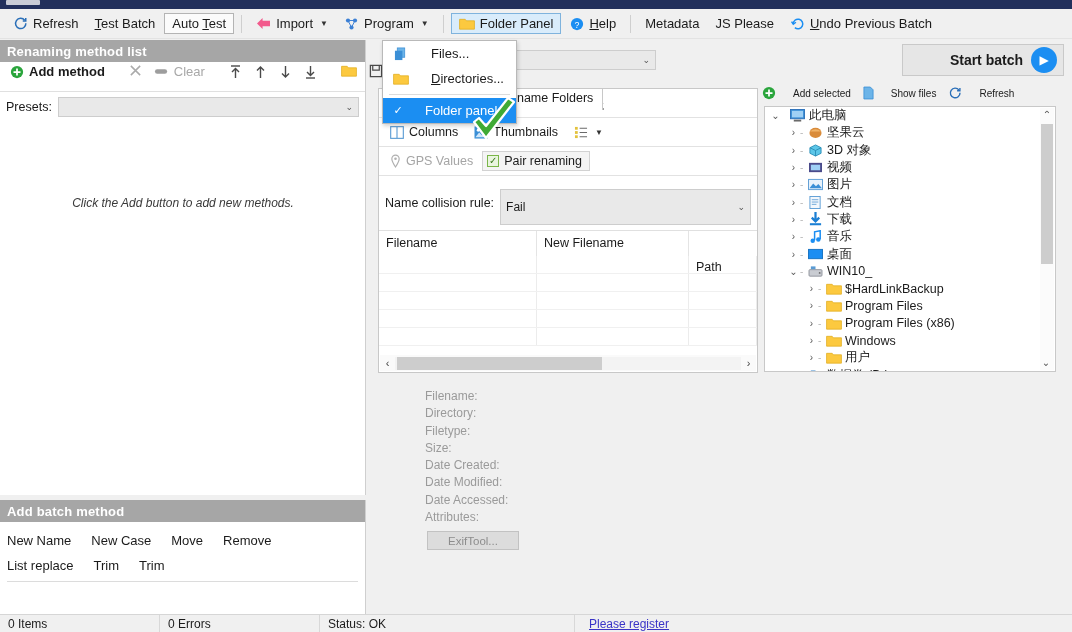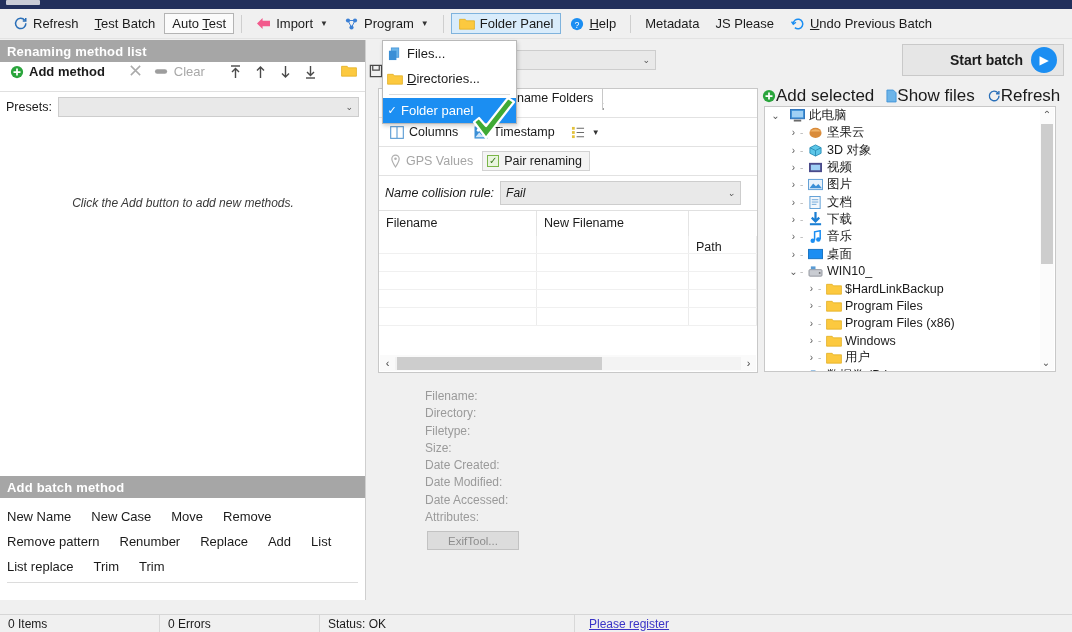--- a/index.html
+++ b/index.html
@@ -68,21 +68,21 @@
     font-size: 12px; color: #333;
   }
   .combo .cv { flex: 1; text-align: left; padding-left: 5px; color: #1b1b1b; }
   .chev { font-size: 9px; color: #555; }
   .lp-empty {
     position: absolute; left: 0; top: 150px; width: 366px;
     text-align: center; font-style: italic; font-size: 12px; color: #3a3a3a; line-height: 26px;
   }
 
   
-  .abm { position: absolute; left: 0; top: 476px; width: 366px; height: 124px; background: #fff; border-right: 1px solid #cfcfcf; }
+  .abm { position: absolute; left: 0; top: 500px; width: 366px; height: 124px; background: #fff; border-right: 1px solid #cfcfcf; }
   .abm-rows { padding: 6px 7px 0 7px; }
   .abm-row { display: flex; gap: 20px; height: 25px; align-items: center; font-size: 13px; }
   .abm-row span { white-space: nowrap; }
   .abm-div { height: 1px; background: #dcdcdc; margin: 3px 7px 0 7px; }
   .abm-row2 { display: flex; align-items: center; gap: 12px; padding: 4px 7px 0 7px; font-size: 13px; }
   .abm-row2 .gsep { width: 1px; height: 14px; background: #cfcfcf; margin: 0 3px; }
 
   
   .midpanel { position: absolute; left: 378px; top: 88px; width: 380px; height: 285px; background: #fff; border: 1px solid #c8c8c8; }
   .mp-tab {
@@ -97,22 +97,22 @@
   .mp-btn.muted { color: #a5a5a5; }
   .pair-box {
     display: flex; align-items: center; gap: 5px; font-size: 12.5px;
     border: 1px solid #d2d2d2; background: #f4f4f4; padding: 2px 7px 2px 4px;
   }
   .chk {
     width: 12px; height: 12px; border: 1px solid #7ab648; background: #e9f5df;
     display: inline-flex; align-items: center; justify-content: center;
     font-size: 10px; color: #3c7a1e; line-height: 1;
   }
-  .ncr { display: flex; align-items: center; gap: 6px; padding: 5px 16px 5px 6px; font-style: italic; }
-  .ncr .combo { height: 24px; }
+  .ncr { display: flex; align-items: center; gap: 6px; padding: 5px 6px 5px 6px; }
+  .ncr .combo { height: 36px; margin-top: 8px; }
   .tbl-head { display: flex; height: 26px; border-top: 1px solid #e0e0e0; background: #fff; }
   .th { font-size: 12.5px; padding: 5px 0 0 7px; border-right: 1px solid #e4e4e4; color: #1b1b1b; }
   .th:last-child { border-right: none; margin-top: 24px; }
   .tbl-body { height: 92px; }
   .trow { height: 18px; border-bottom: 1px solid #f0f0f0; display: flex; }
   .tcell { border-right: 1px solid #ececec; height: 100%; }
   .hscroll { position: absolute; left: 1px; right: 1px; bottom: 1px; height: 16px; background: #fafafa; display: flex; align-items: center; }
   .hs-arrow { width: 15px; text-align: center; font-size: 11px; color: #444; }
   .hs-track { flex: 1; height: 13px; background: #f3f3f3; position: relative; }
   .hs-thumb { position: absolute; left: 2px; top: 0; width: 205px; height: 13px; background: #cdcdcd; }
@@ -120,21 +120,21 @@
   
   .fileinfo { position: absolute; left: 425px; top: 388px; font-size: 12px; color: #9a9a9a; line-height: 17.3px; }
   .exifbtn {
     position: absolute; left: 427px; top: 531px; width: 92px; height: 19px;
     background: #dcdcdc; border: 1px solid #c2c2c2; font-size: 11.5px; color: #8d8d8d;
     display: flex; align-items: center; justify-content: center;
   }
 
   
   .rp-toolbar { position: absolute; left: 762px; top: 86px; display: flex; align-items: center; gap: 12px; }
-  .rp-btn { display: flex; align-items: center; gap: 0; font-size: 17px; white-space: nowrap; }
+  .rp-btn { display: flex; align-items: center; gap: 17px; font-size: 10px; white-space: nowrap; }
   .tree {
     position: absolute; left: 764px; top: 106px; width: 292px; height: 266px;
     background: #fff; border: 1px solid #c8c8c8; overflow: hidden;
   }
   .tnode { display: flex; align-items: center; height: 17.3px; font-size: 12.5px; white-space: nowrap; }
   .texp { width: 13px; text-align: center; font-size: 10px; color: #5a5a5a; }
   .tdash { width: 6px; color: #b9b9b9; font-size: 10px; }
   .ticon { width: 19px; display: flex; align-items: center; justify-content: center; }
   .tlabel { padding-left: 2px; }
   .vscroll { position: absolute; right: 1px; top: 1px; width: 14px; bottom: 1px; background: #fbfbfb; }
@@ -153,21 +153,21 @@
     display: flex; align-items: center; justify-content: center;
     color: #fff; font-size: 12px;
   }
 
   
   .menu {
     position: absolute; left: 382px; top: 40px; width: 135px;
     background: #fff; border: 1px solid #b9b9b9; z-index: 40;
     box-shadow: 1px 2px 4px rgba(0,0,0,.18);
   }
-  .menu-item { display: flex; align-items: center; height: 25px; font-size: 13px; padding-left: 2px; gap: 2px; }
+  .menu-item { display: flex; align-items: center; height: 25px; font-size: 13px; padding-left: 8px; gap: 20px; }
   .mi-icon { width: 20px; display: flex; align-items: center; justify-content: center; }
   .menu-div { height: 1px; background: #dcdcdc; margin: 3px 6px; }
   .menu-item.sel { background: #1b8ef2; color: #fff; }
   .mi-check { width: 14px; text-align: center; font-size: 11px; }
 
   
   .greenarrow { position: absolute; left: 464px; top: 96px; z-index: 60; }
 
   
   .statusbar {
@@ -358,27 +358,20 @@
   <div class="abm">
     <div class="panel-head">Add batch method</div>
     <div class="abm-rows">
       <div class="abm-row">
         <span>New Name</span>
         <span>New Case</span>
         <span>Move</span>
         <span>Remove</span>
       </div>
       <div class="abm-row">
-        <span>Remove pattern</span>
-        <span>Renumber</span>
-        <span>Replace</span>
-        <span>Add</span>
-        <span>List</span>
-      </div>
-      <div class="abm-row">
         <span>List replace</span>
         <span>Trim</span>
         <span>Trim</span>
       </div>
     </div>
     <div class="abm-div"></div>
   </div>
 
   <div class="combo" style="position:absolute;left:466px;top:50px;width:190px;height:20px;z-index:5;">
     <span class="cv">ename</span>
@@ -455,21 +448,21 @@
         <span>Columns</span>
       </div>
       <div class="mp-btn">
         <span class="ico">
           <svg width="14" height="13" viewBox="0 0 15 14">
               <rect x="0.5" y="0.5" width="14" height="13" fill="#3b8fd6"></rect>
               <circle cx="4.5" cy="4.5" r="1.6" fill="#fff"></circle>
               <path d="M1.5 12l4-5 3 3 2-2 3 4z" fill="#cde6fa"></path>
             </svg>
         </span>
-        <span>Timestamp</span>
+        <span>Thumbnails</span>
       </div>
       <div class="mp-btn">
         <span class="ico">
           <svg width="14" height="13" viewBox="0 0 15 14">
               <rect x="1" y="1" width="3" height="3" fill="#e3c23c"></rect>
               <rect x="1" y="5.5" width="3" height="3" fill="#e3c23c"></rect>
               <rect x="1" y="10" width="3" height="3" fill="#e3c23c"></rect>
               <path d="M6 2.5h8M6 7h8M6 11.5h8" stroke="#6a6a6a" stroke-width="1.1"></path>
             </svg>
         </span>

